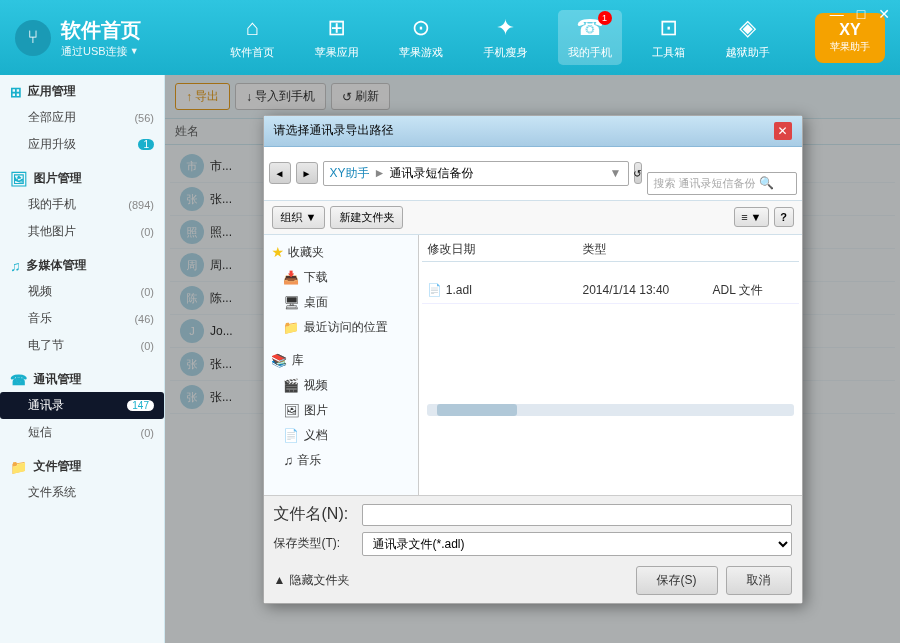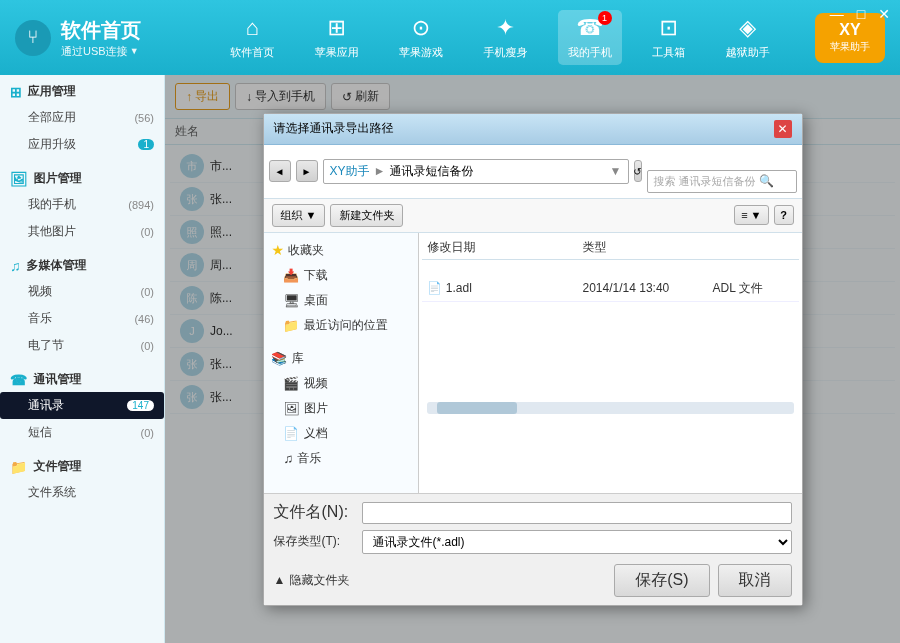--- a/index.html
+++ b/index.html
@@ -64,21 +64,21 @@
     .dialog-footer { padding: 8px 10px; }
     .filename-row { display: flex; align-items: center; gap: 8px; margin-bottom: 6px; }
     .filename-label { font-size: 16px; color: #333; min-width: 80px; }
     .filename-input { flex: 1; border: 1px solid #aaa; padding: 3px 6px; font-size: 12px; border-radius: 2px; }
     .filetype-row { display: flex; align-items: center; gap: 8px; margin-bottom: 10px; }
     .filetype-label { font-size: 12px; color: #333; min-width: 80px; }
     .filetype-select { flex: 1; border: 1px solid #aaa; padding: 3px 6px; font-size: 12px; border-radius: 2px; background: white; }
     .dialog-actions { display: flex; align-items: center; justify-content: space-between; }
     .hide-folder { display: flex; align-items: center; gap: 4px; font-size: 12px; color: #333; cursor: pointer; }
     .action-buttons { display: flex; gap: 8px; }
-    .action-btn { padding: 5px 20px; font-size: 16px; border-radius: 3px; cursor: pointer; border: 1px solid; }
+    .action-btn { padding: 5px 20px; font-size: 12px; border-radius: 3px; cursor: pointer; border: 1px solid; }
     .btn-save { background: linear-gradient(180deg, #f0f0f0, #d8d8d8); border-color: #aaa; color: #333; }
     .btn-cancel { background: linear-gradient(180deg, #f0f0f0, #d8d8d8); border-color: #aaa; color: #333; }
 
     .org-btn { display: flex; align-items: center; gap: 3px; padding: 3px 8px; background: linear-gradient(180deg, #f5f5f5, #e0e0e0); border: 1px solid #aaa; border-radius: 3px; cursor: pointer; font-size: 11px; }
     .new-folder-btn { display: flex; align-items: center; gap: 3px; padding: 3px 8px; background: linear-gradient(180deg, #f5f5f5, #e0e0e0); border: 1px solid #aaa; border-radius: 3px; cursor: pointer; font-size: 11px; }
     .view-btn { padding: 3px 6px; background: linear-gradient(180deg, #f5f5f5, #e0e0e0); border: 1px solid #aaa; border-radius: 3px; cursor: pointer; font-size: 11px; }
     .help-btn { width: 20px; height: 20px; background: linear-gradient(180deg, #f5f5f5, #e0e0e0); border: 1px solid #aaa; border-radius: 3px; display: flex; align-items: center; justify-content: center; cursor: pointer; font-size: 11px; font-weight: bold; }
   </style>
 </head>
 <body>

